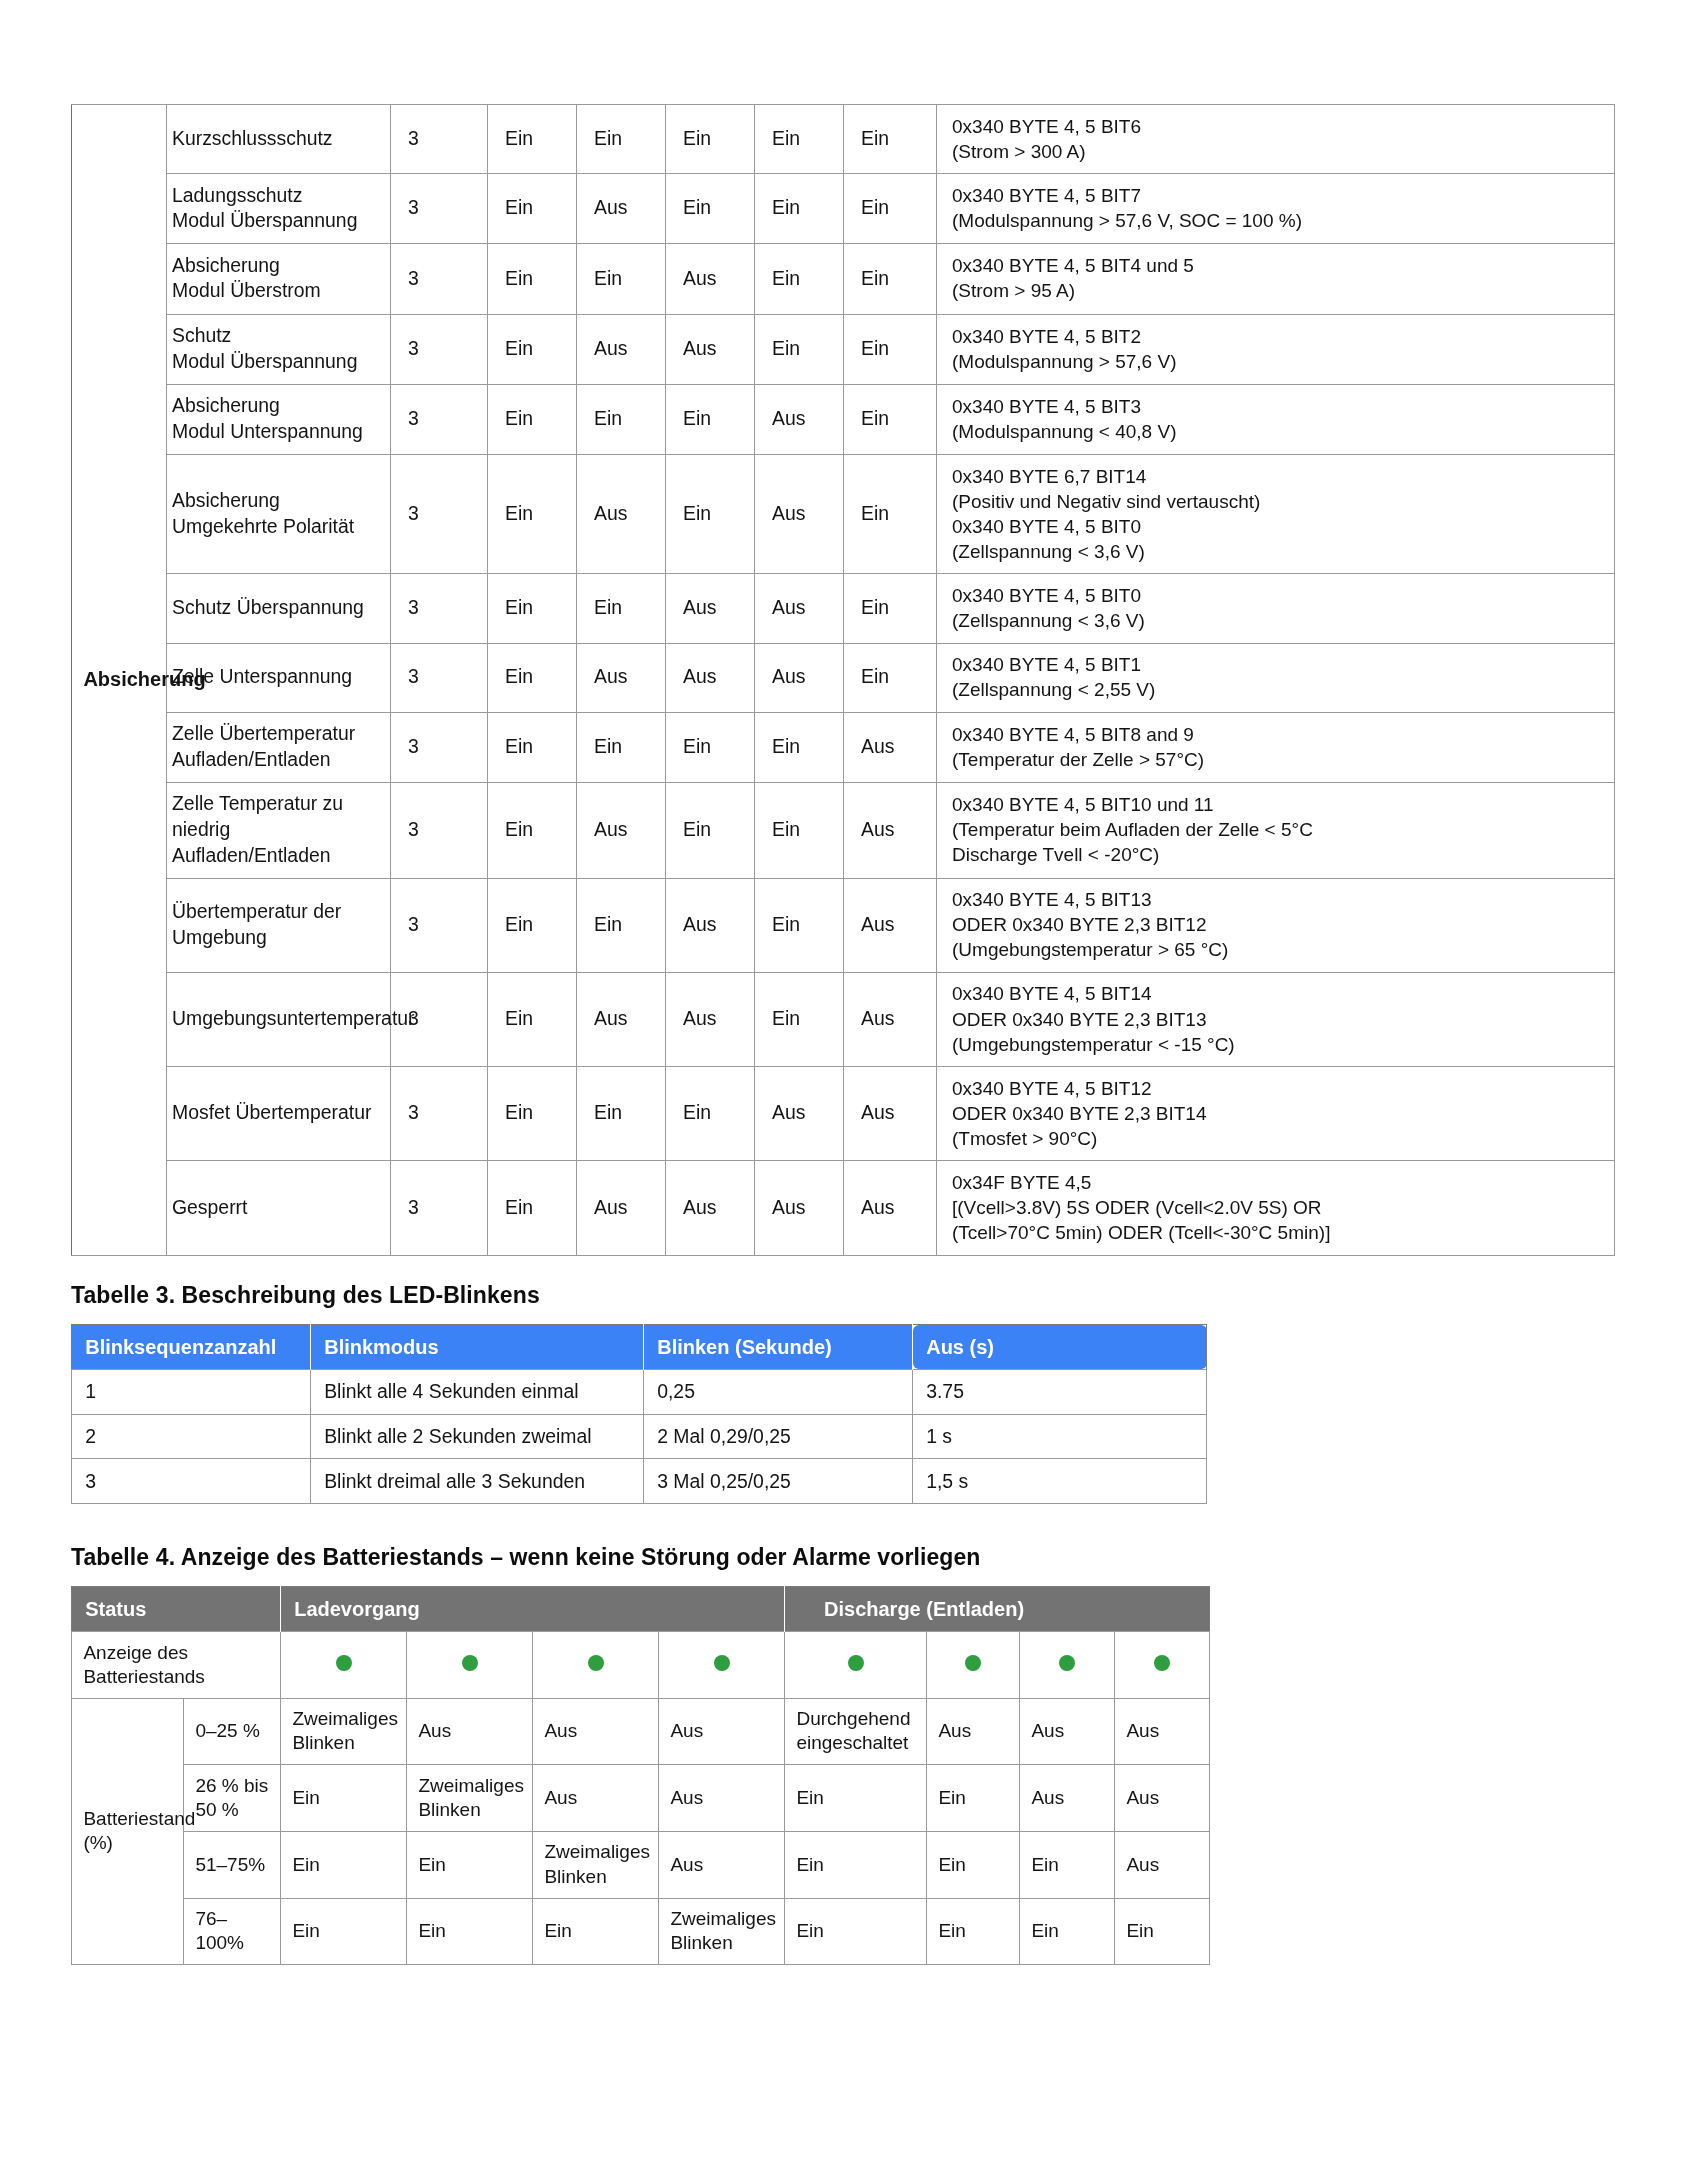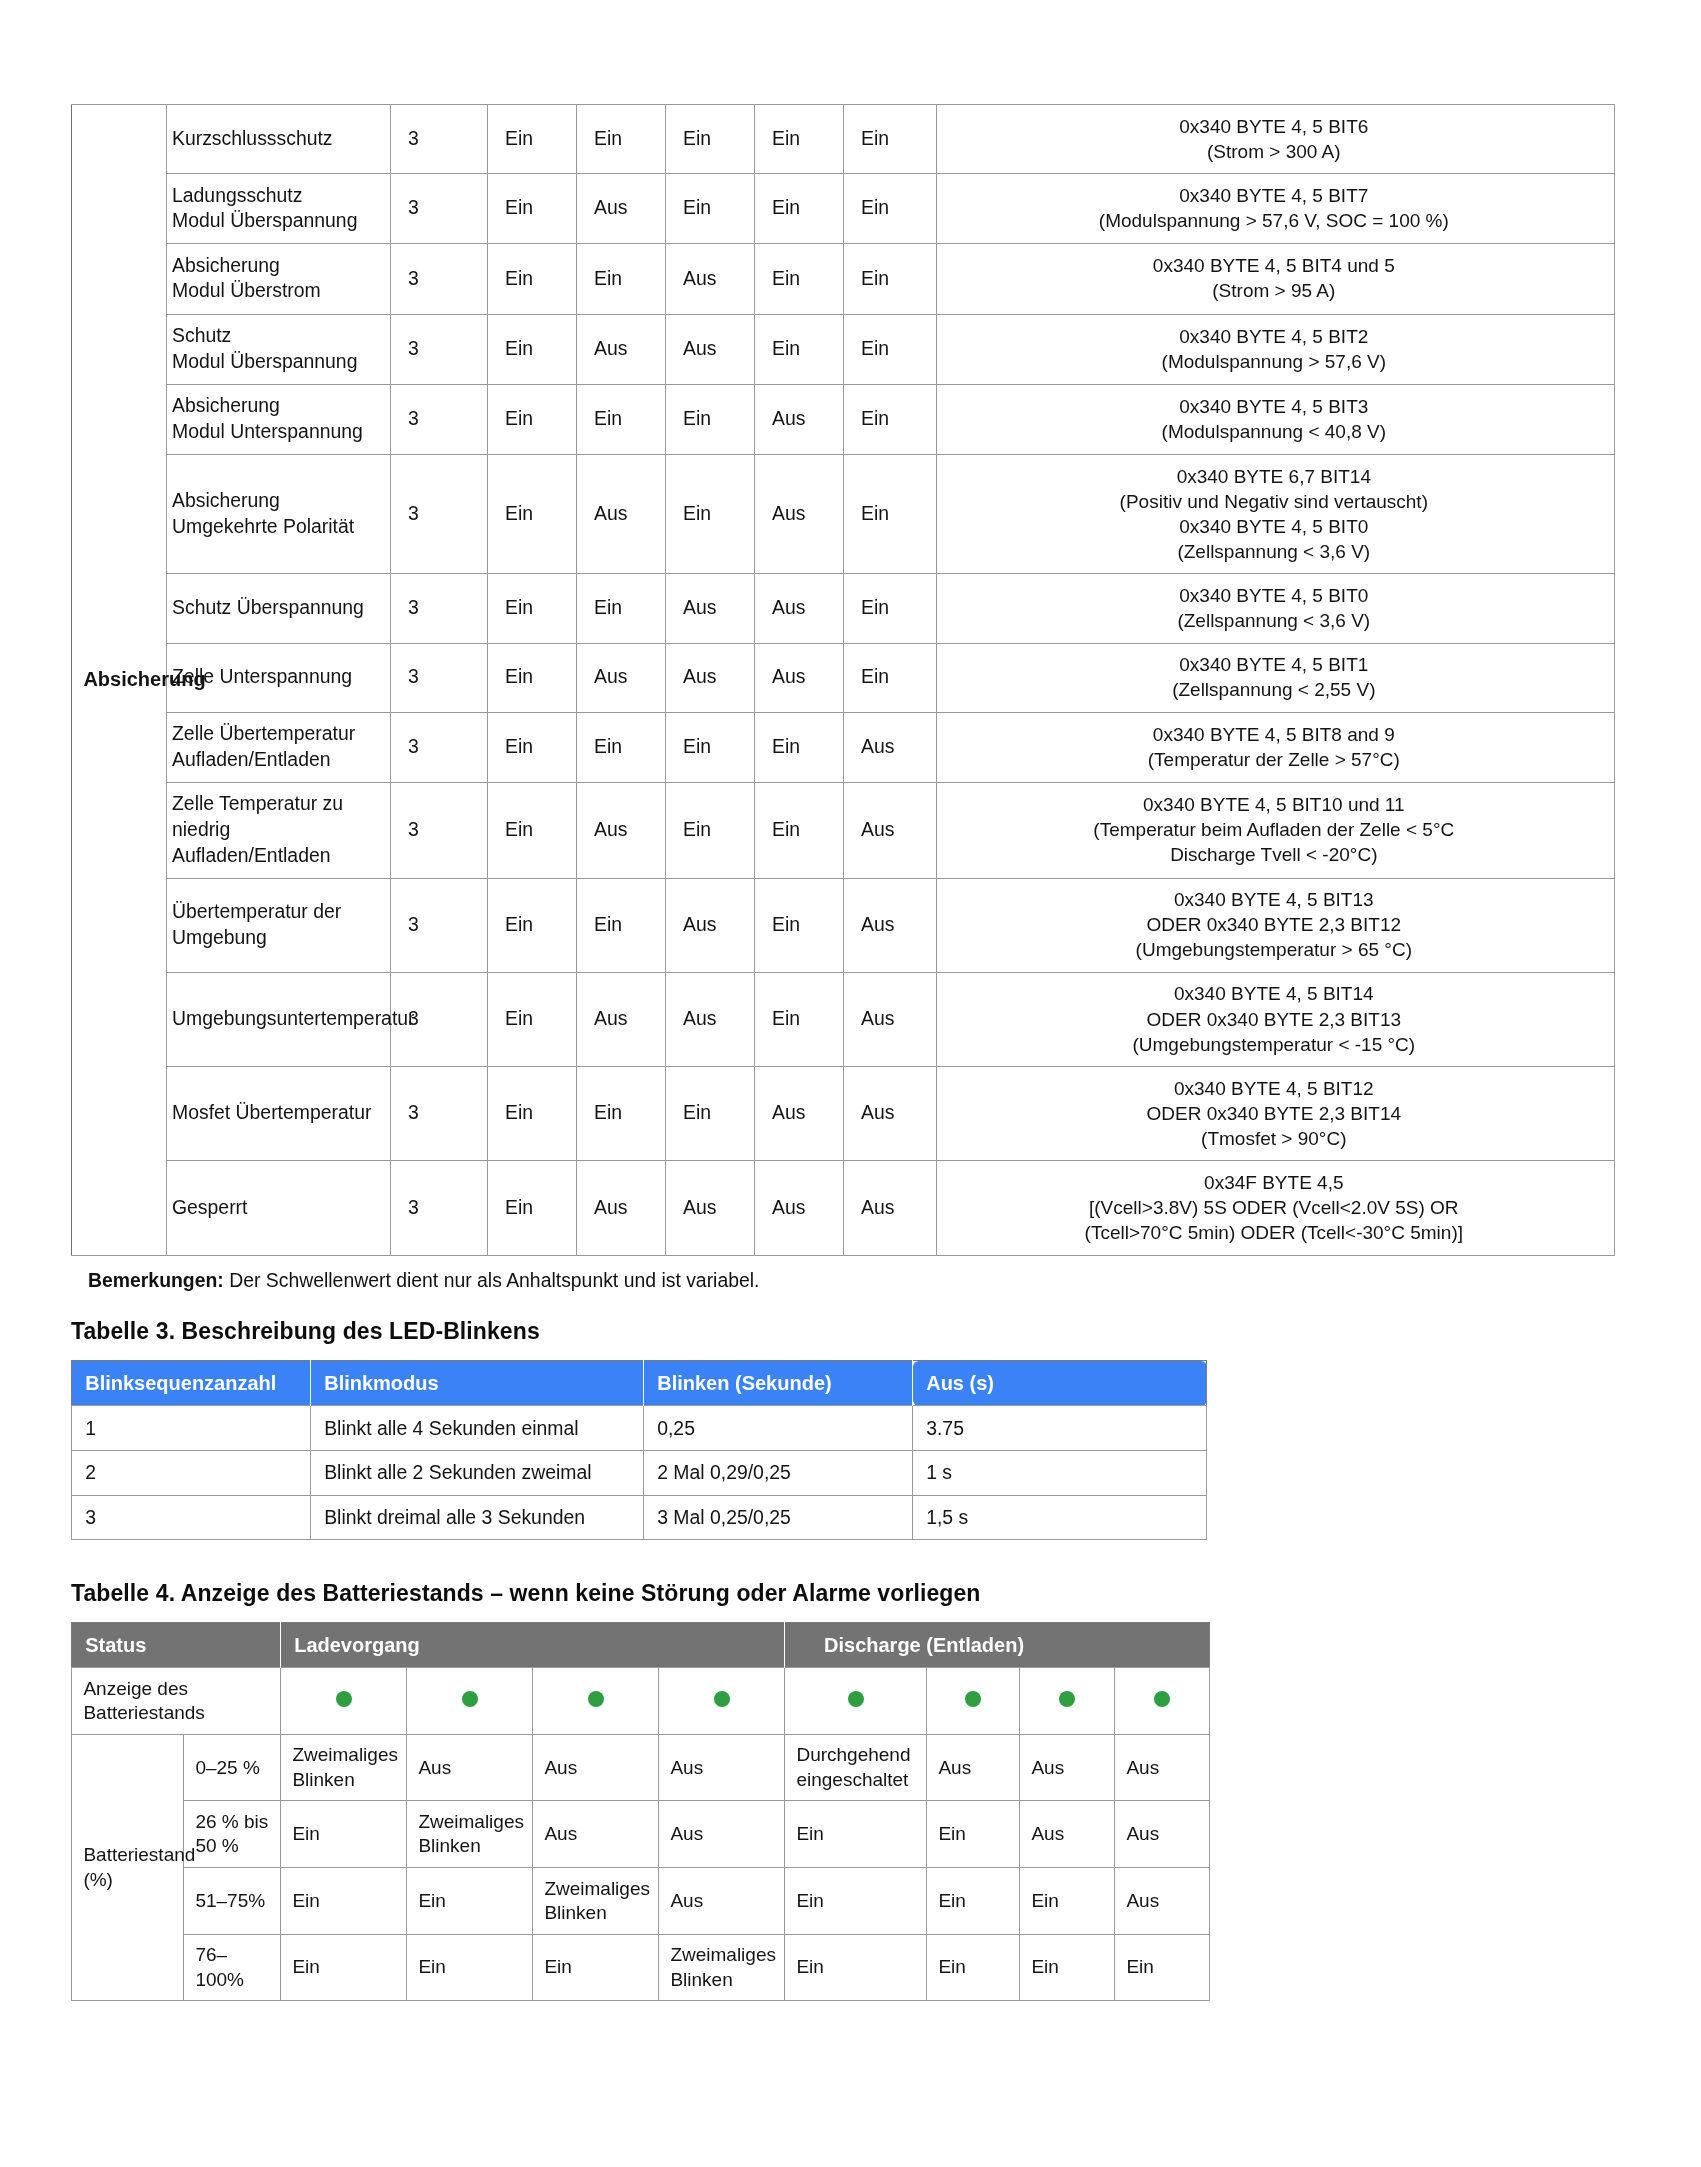--- a/index.html
+++ b/index.html
@@ -47,23 +47,22 @@
   }
   .t-protect td.name {
     padding-left: 5px;
   }
   .t-protect td.num,
   .t-protect td.state {
     text-align: left;
     padding-left: 17px;
   }
   .t-protect td.desc {
-    padding-left: 8px;
+    padding-left: 15px;
     font-size: 19px;
-    text-align: center;
   }
   .nowrapish { white-space: pre-line; }
 
   .remark {
     margin: 13.2px 0 0 17px;
     font-size: 19.4px;
     color: #111;
   }
   .remark b { font-weight: bold; }
 
@@ -324,24 +323,20 @@
           <td class="state">Aus</td>
           <td class="state">Aus</td>
           <td class="state">Aus</td>
           <td class="desc nowrapish">0x34F BYTE 4,5
 [(Vcell&gt;3.8V) 5S ODER (Vcell&lt;2.0V 5S) OR
 (Tcell&gt;70°C 5min) ODER (Tcell&lt;-30°C 5min)]</td>
         </tr>
       </tbody>
   </table>
 
-  <div class="remark">
-    <b>Bemerkungen:</b>
-    <span>Der Schwellenwert dient nur als Anhaltspunkt und ist variabel.</span>
-  </div>
 
   <h2 class="sect">Tabelle 3.  Beschreibung des LED-Blinkens</h2>
 
   <table class="t-led">
     <colgroup>
       <col style="width:239px">
       <col style="width:333px">
       <col style="width:269px">
       <col style="width:294px">
     </colgroup>

